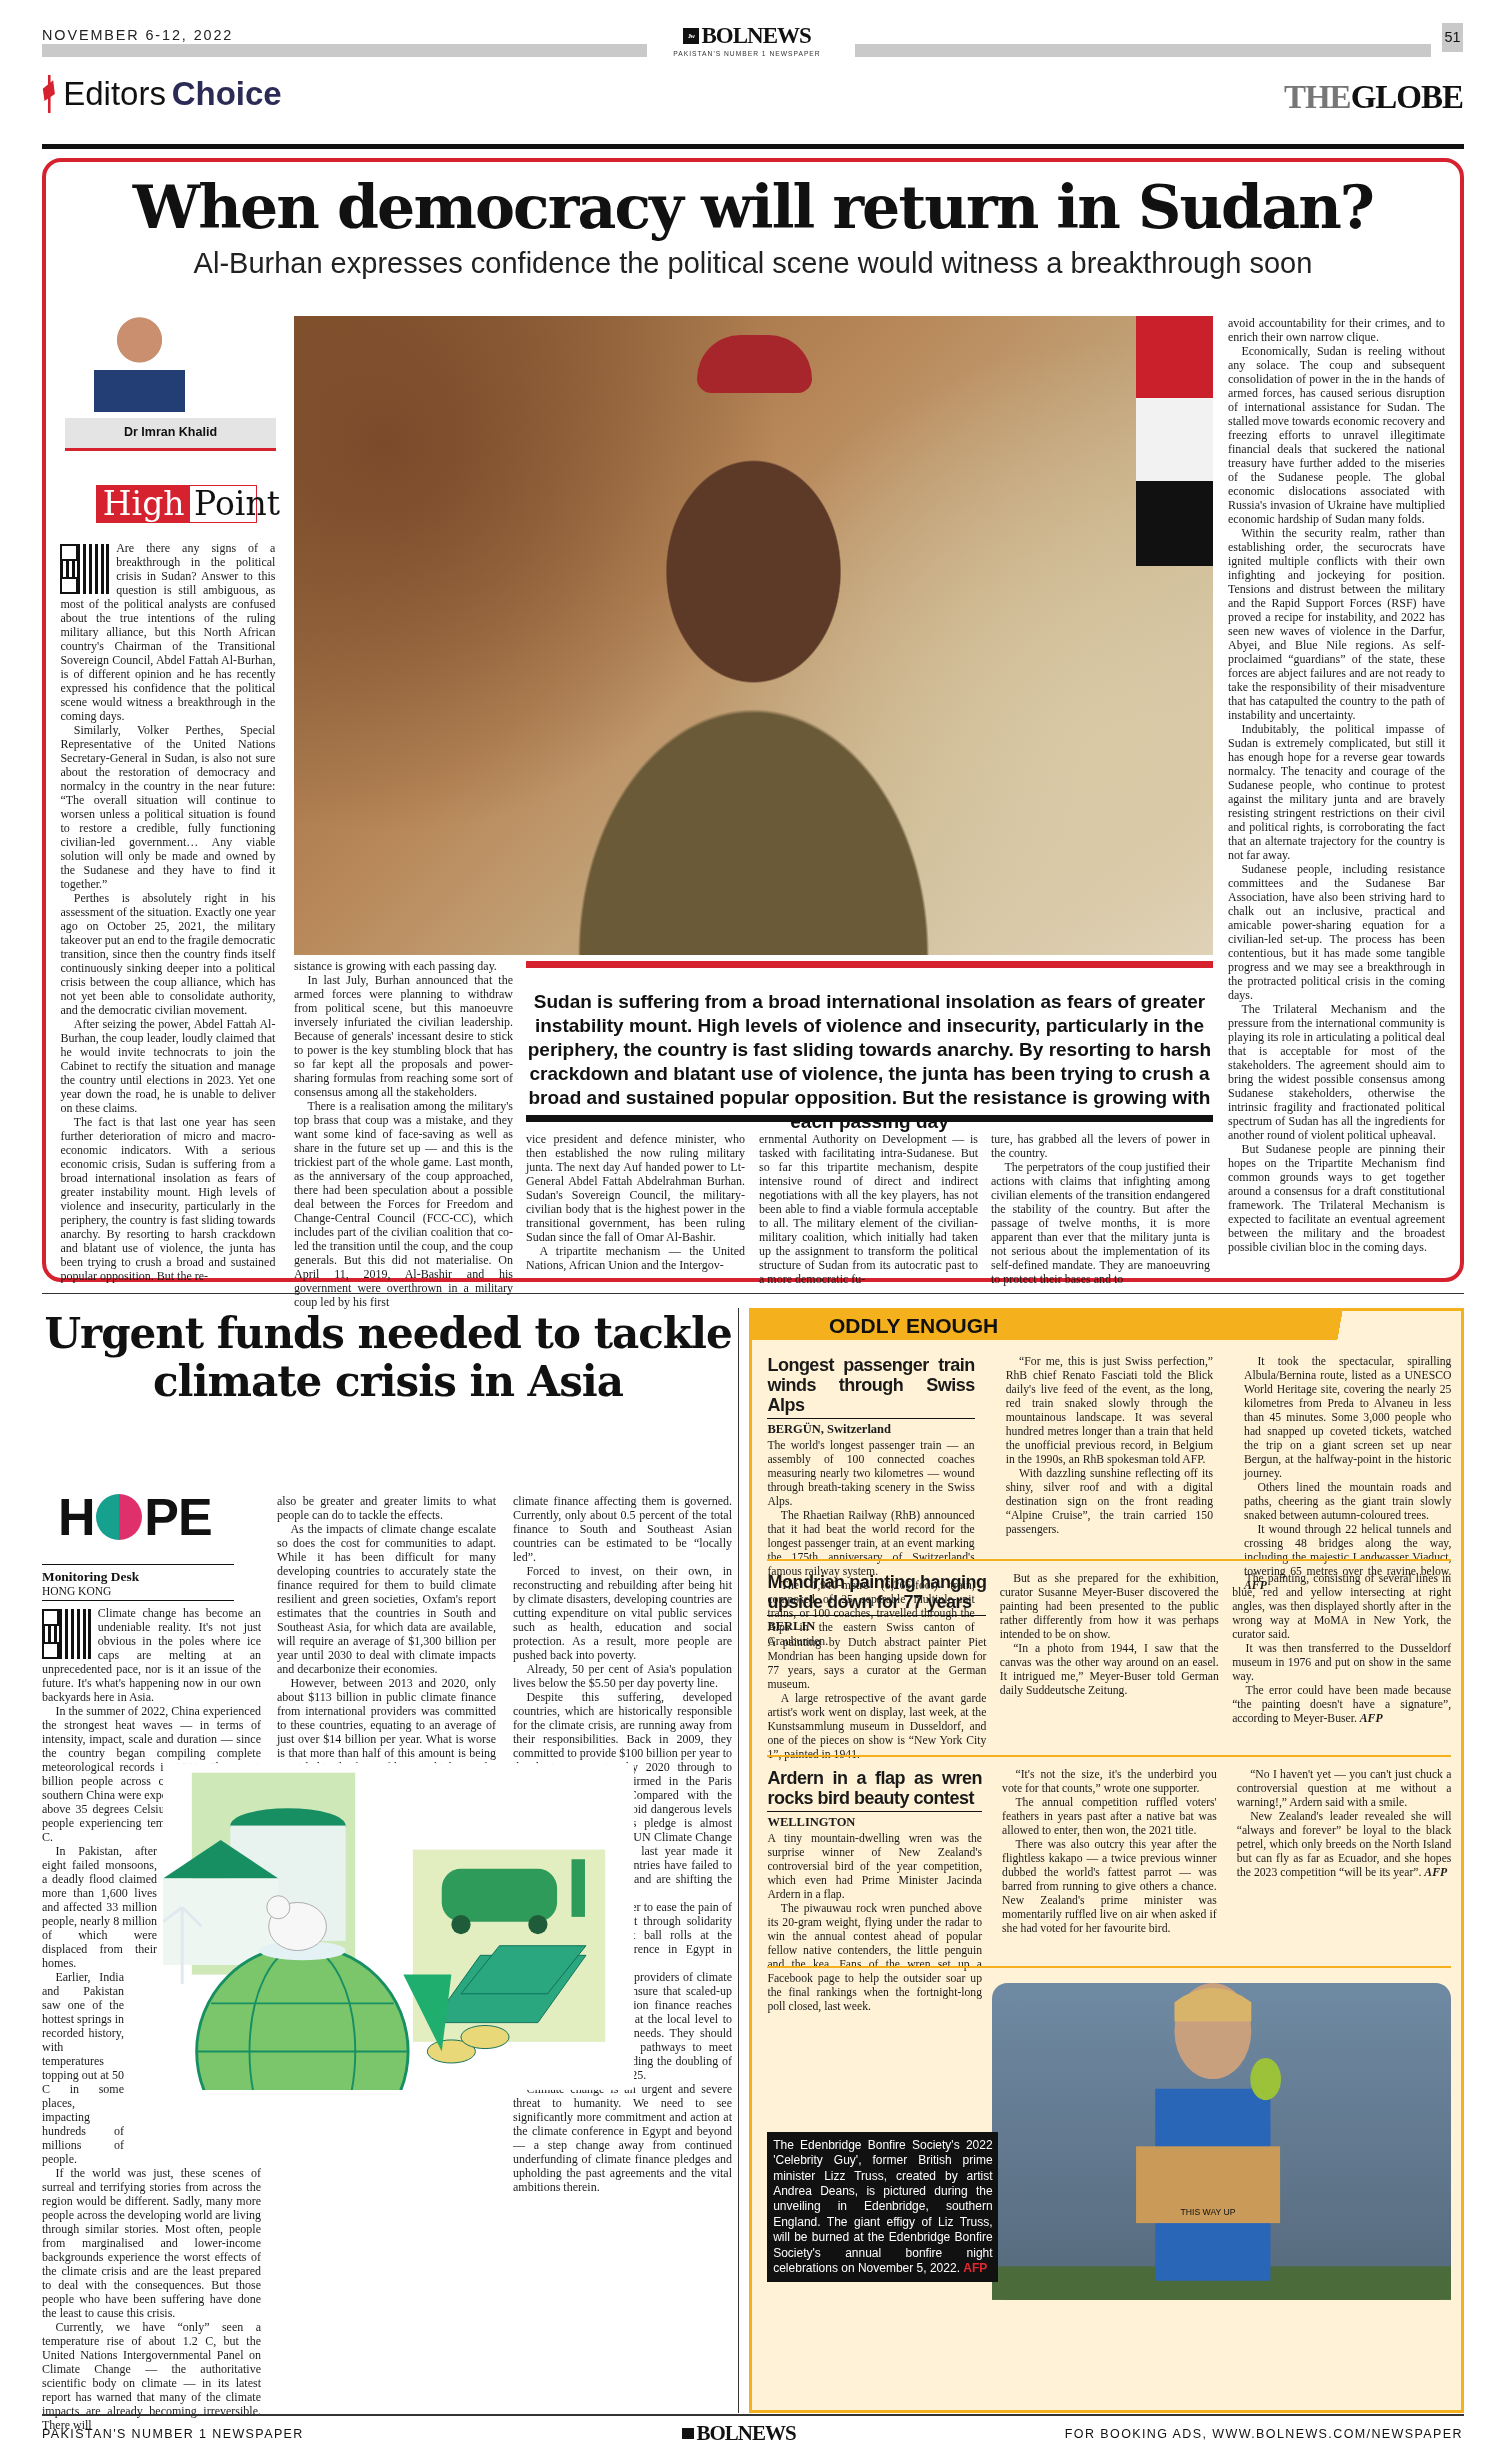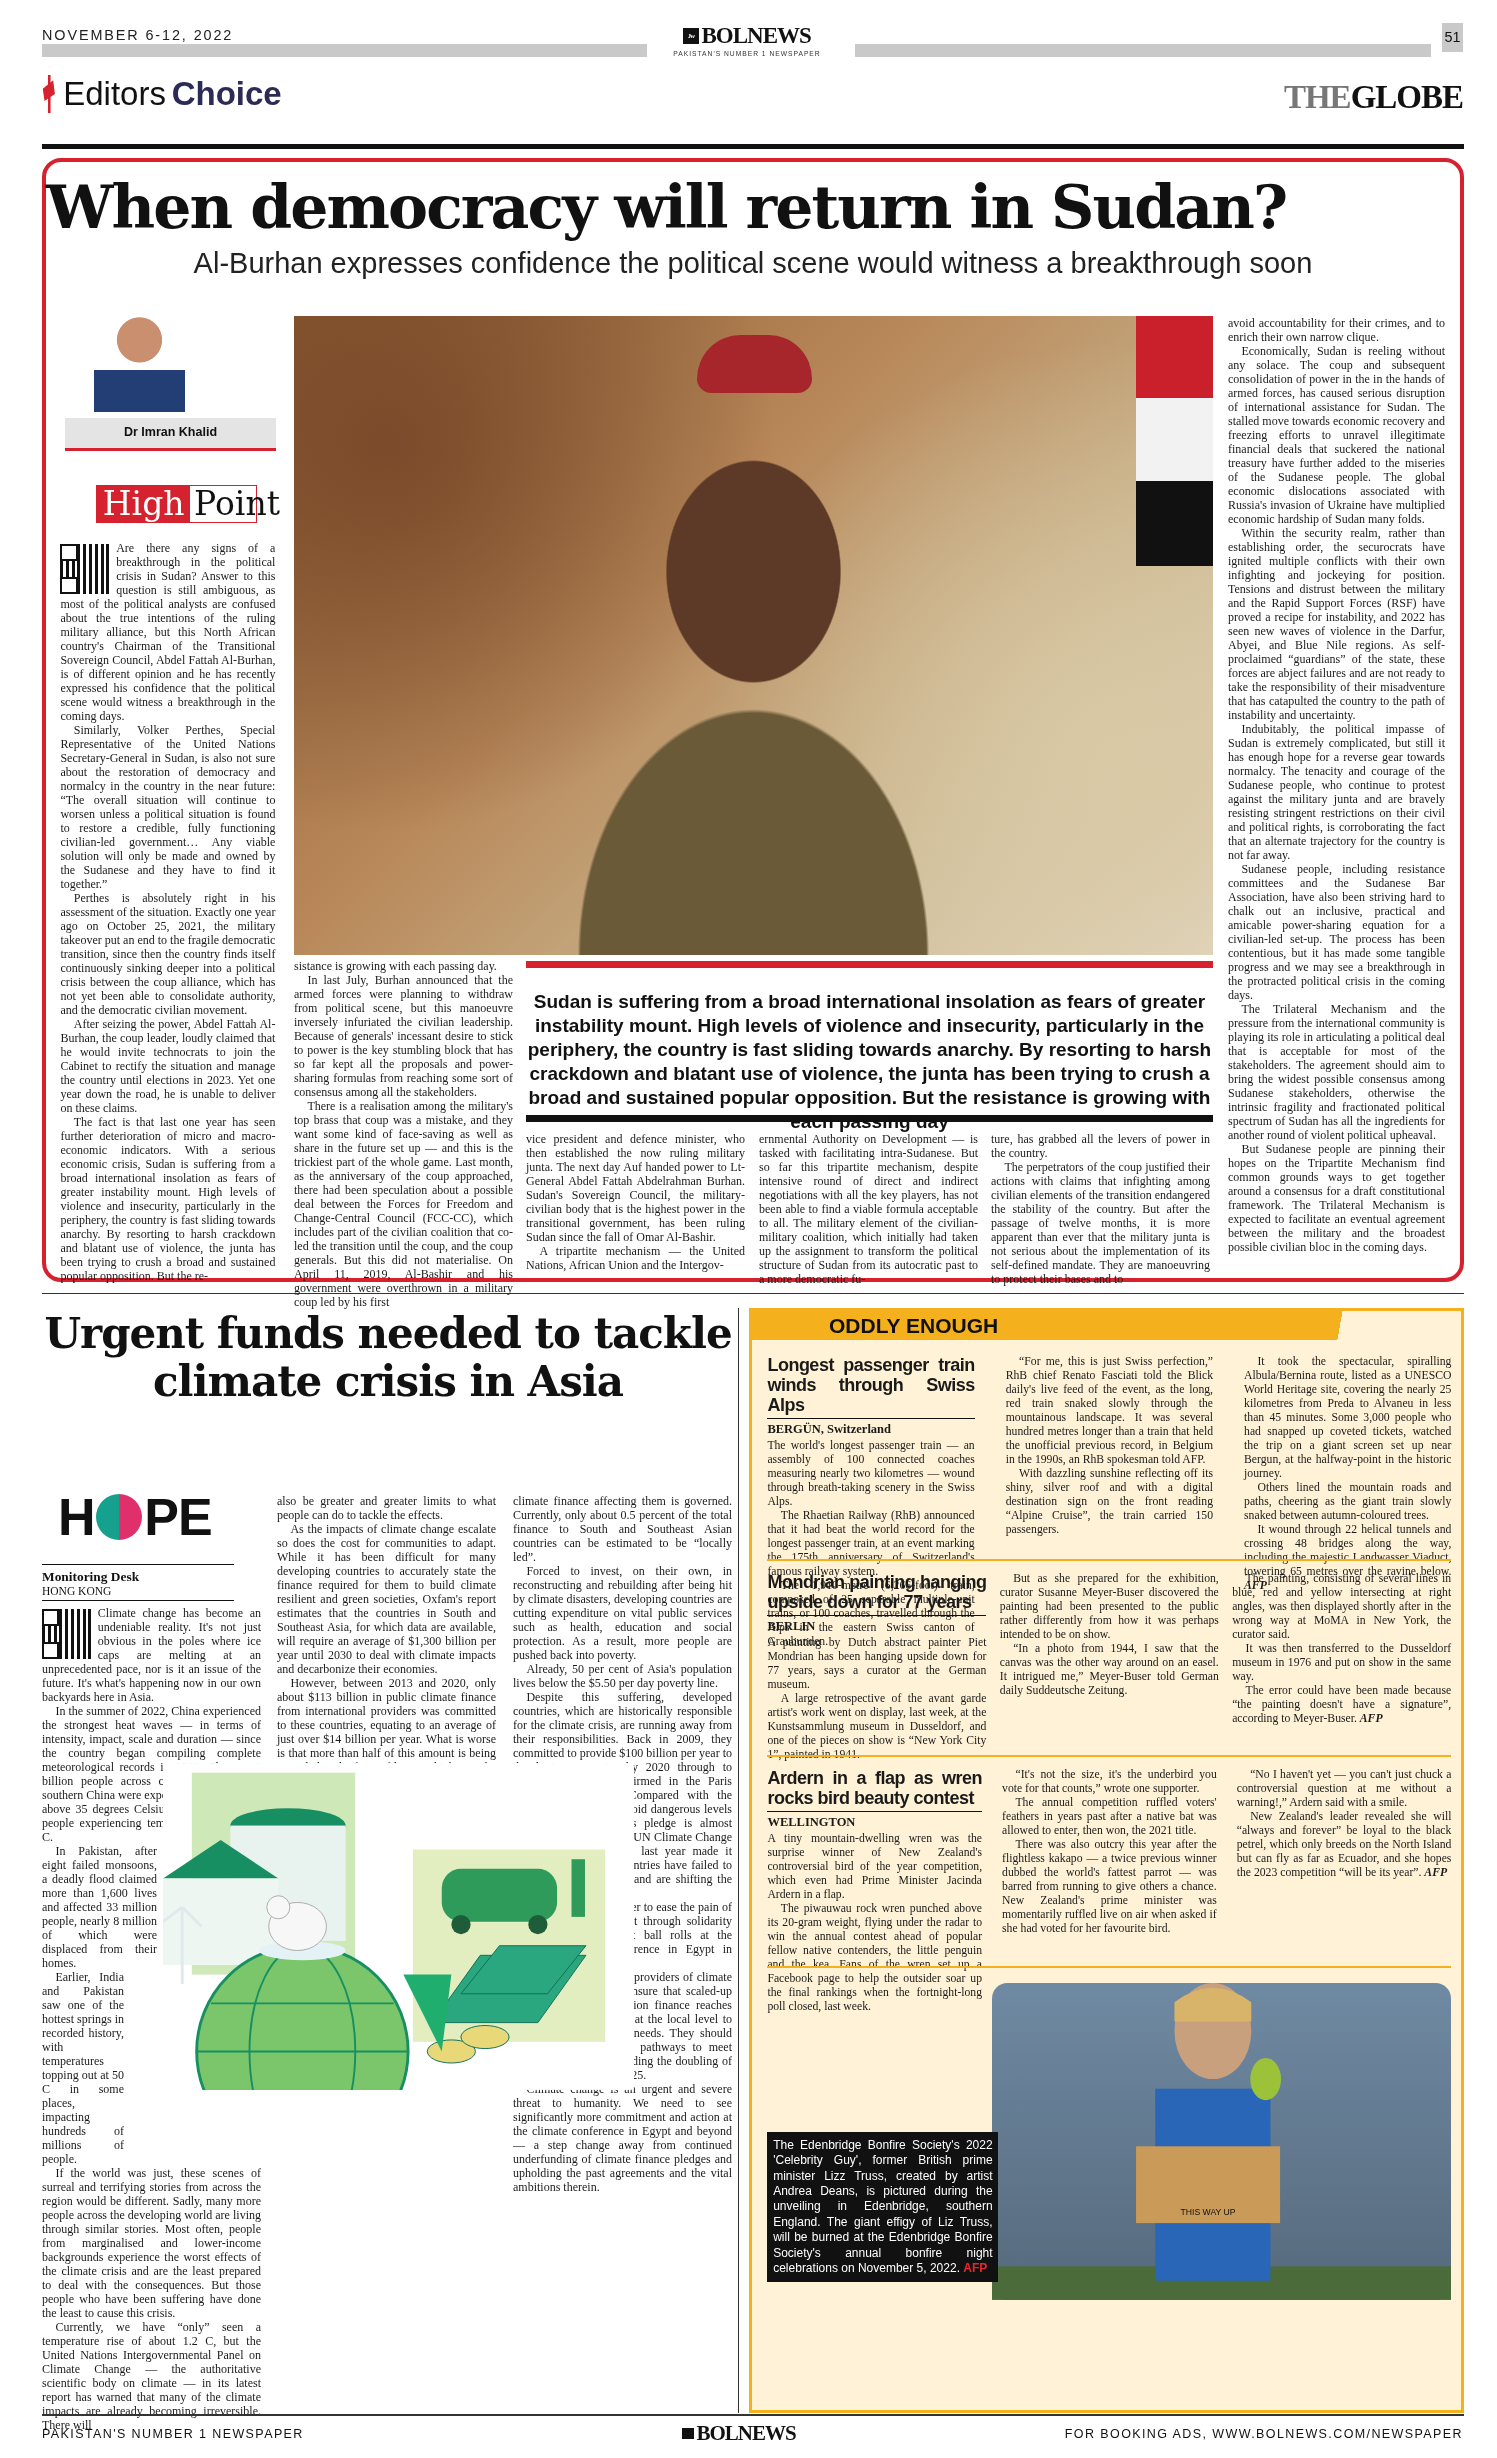--- a/index.html
+++ b/index.html
@@ -14,21 +14,21 @@
   .logo .tag{font-size:6.7px;letter-spacing:1px;color:#333;margin-top:1px}
   .page-num{right:35px;top:23px;width:21px;height:29px;background:#c9c9c9;font-size:14.4px;text-align:center;line-height:29px}
   .ed-choice{left:42px;top:75px;display:flex;align-items:flex-start;gap:5.8px}
   .ed-choice .mark{width:15.4px;height:38px;position:relative}
   .ed-choice .t1{font-family:"Liberation Sans",sans-serif;font-size:33px;color:#111}
   .ed-choice .t2{font-family:"Liberation Sans",sans-serif;font-size:33px;font-weight:bold;color:#2c2b55}
   .globe{right:35px;top:79px;font-family:"Liberation Serif",serif;font-weight:bold;font-size:33px;letter-spacing:-1px}
   .globe .the{color:#777}.globe .g{color:#111}
   .topline{left:42px;top:144px;width:1422px;height:4.8px;background:#111}
   .story1{left:42px;top:158px;width:1422px;height:1124px;border:4.8px solid #d6212f;border-radius:19px}
-  .h1{left:0;width:100%;top:9.6px;text-align:left;font-family:"DejaVu Serif",serif;font-weight:bold;font-size:60px;letter-spacing:-1.9px;color:#111}
+  .h1{left:0;width:100%;top:9.6px;text-align:center;font-family:"DejaVu Serif",serif;font-weight:bold;font-size:60px;letter-spacing:-1.9px;color:#111}
   .sub1{left:0;width:100%;top:85px;text-align:center;font-family:"Liberation Sans",sans-serif;font-size:29px;color:#222}
   .author-photo{left:48px;top:144px;width:91px;height:106px;background:radial-gradient(circle at 50% 32%,#c98f6e 0 26%,transparent 27%),linear-gradient(#fff 0 60%,#233e74 60%);}
   .author-name{left:19px;top:256px;width:211px;height:33px;background:#e4e4e4;border-bottom:3.8px solid #d6212f;text-align:center;font-family:"Liberation Sans",sans-serif;font-weight:bold;font-size:12.5px;line-height:29px}
   .highpoint{left:50px;top:323px;width:161px;height:38px;border:1.9px solid #d6212f;display:flex;font-size:33px;font-family:"DejaVu Serif",serif;line-height:35px}
   .highpoint .h{background:#d6212f;color:#fff;padding:0 5.8px}
   .highpoint .p{color:#111;padding:0 3.8px}
   .qr{width:50px;height:50px;float:left;margin:2.9px 5.8px 1.9px 0;background:
     repeating-linear-gradient(90deg,#111 0 2.9px,#fff 2.9px 5.8px),#111;position:relative}
   .qr::before,.qr::after{content:"";position:absolute;width:13.4px;height:13.4px;border:2.9px solid #111;background:#fff}
   .qr::before{left:0;top:0}.qr::after{left:0;bottom:0}

